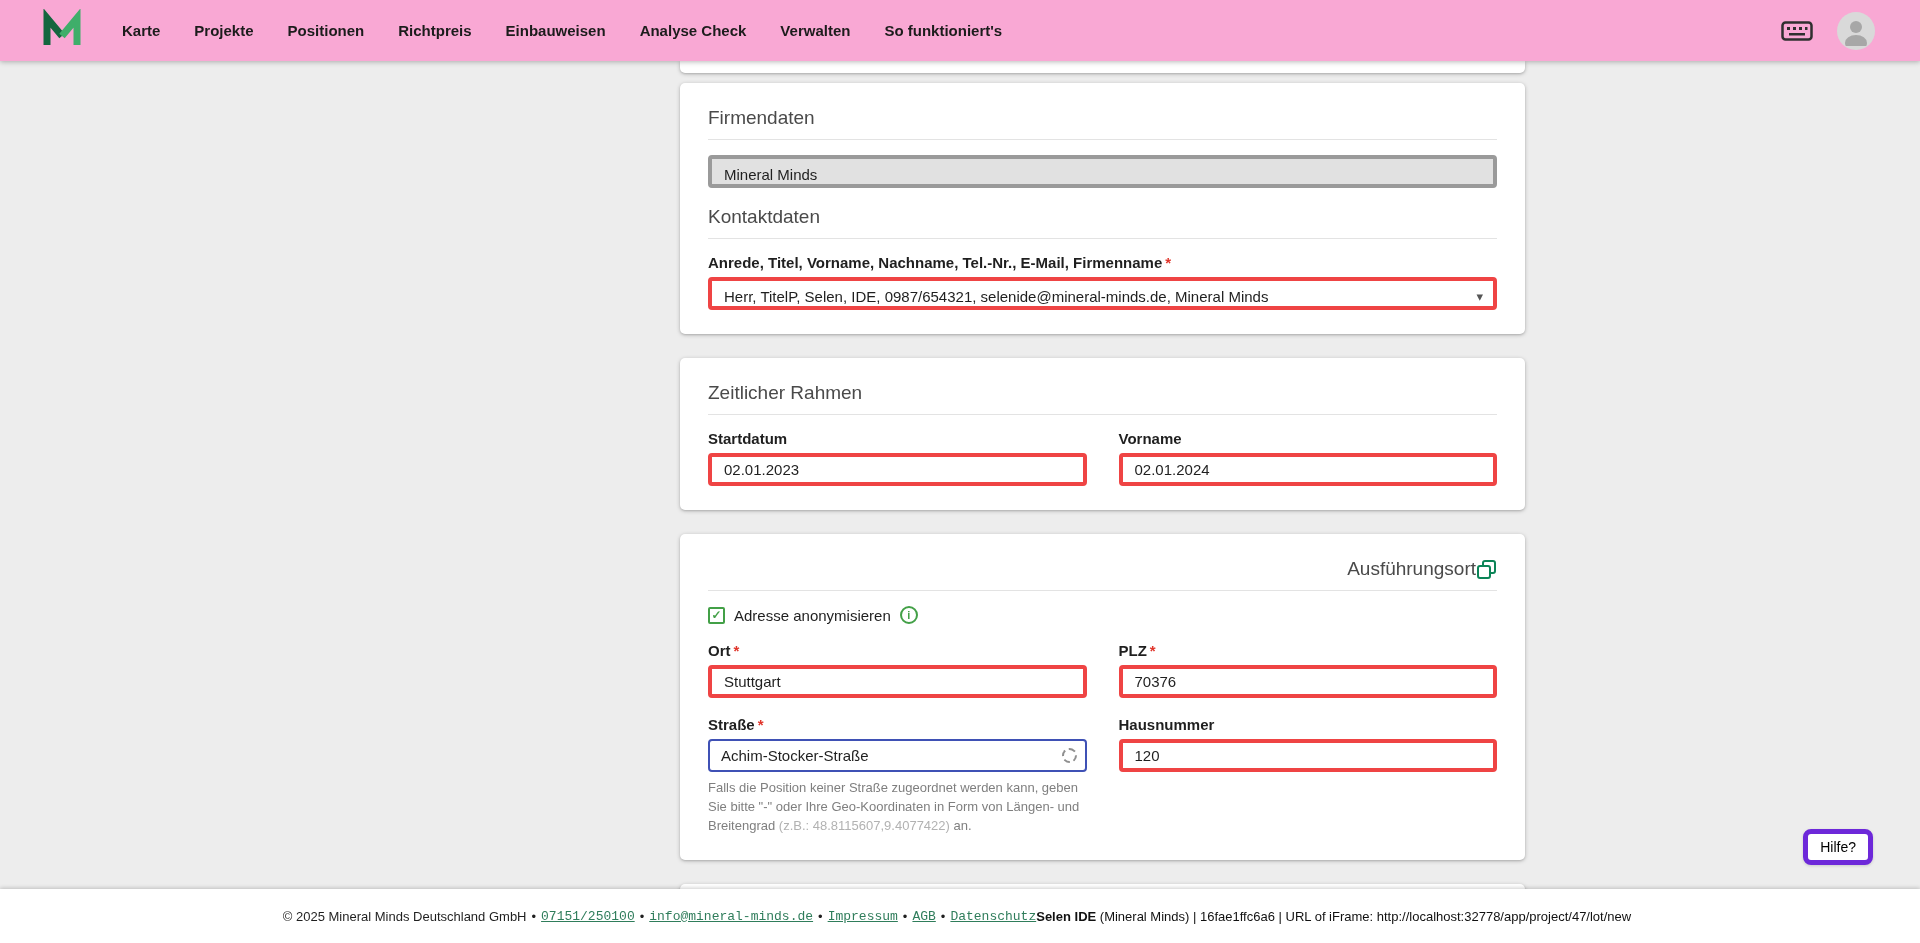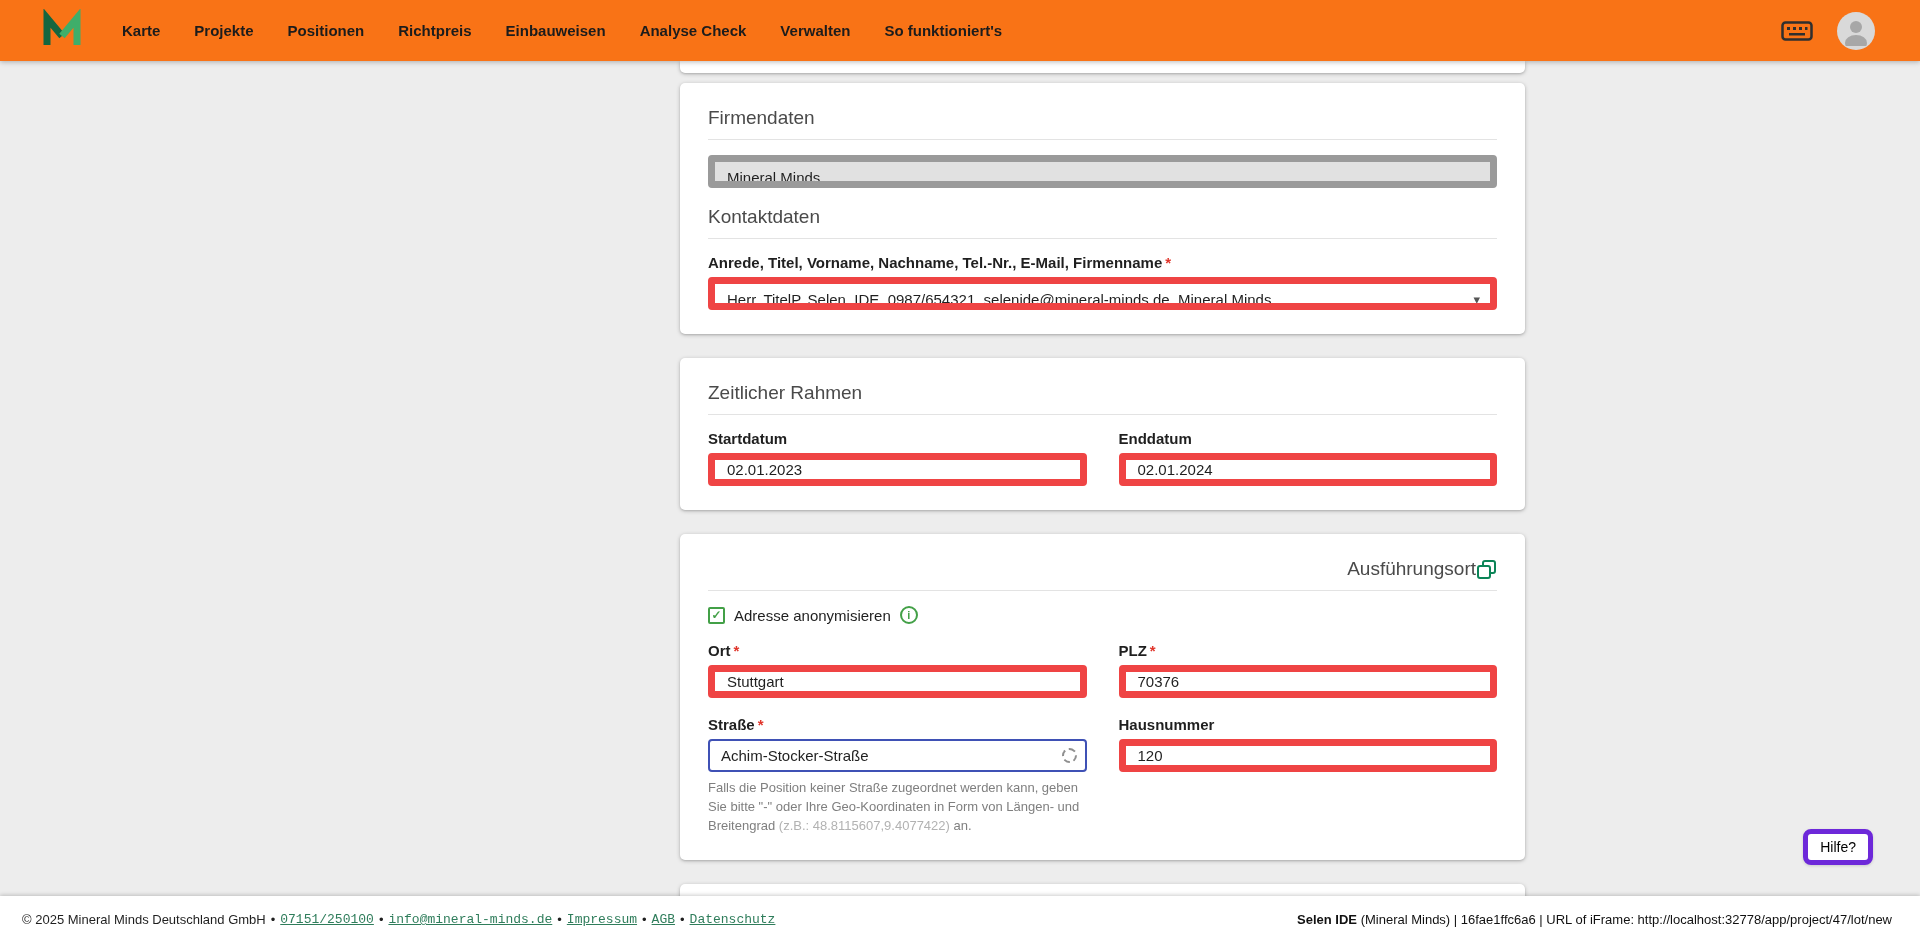--- a/index.html
+++ b/index.html
@@ -8,21 +8,21 @@
     font-family: "Liberation Sans", sans-serif;
     background: #ededed;
     overflow: hidden;
     position: relative;
     color: #1f1f1f;
   }
 
   
   .navbar {
     position: fixed; top: 0; left: 0; right: 0; height: 61px;
-    background: #f97316;
+    background: #f9a8d4;
     box-shadow: 0 1px 5px rgba(0,0,0,.28);
     display: flex; align-items: center;
     padding: 0 45px 0 40px;
     z-index: 20;
   }
   .logo { width: 44px; height: 44px; margin-right: 38px; cursor: pointer; flex: 0 0 auto; }
   .nav-items { display: flex; gap: 34px; align-items: center; }
   .nav-item {
     font-size: 15px; font-weight: 700; color: #1c1c1c;
     cursor: pointer; white-space: nowrap;
@@ -56,21 +56,21 @@
   .card-head { display: flex; align-items: center; justify-content: flex-end; }
   .divider { border: none; border-top: 1px solid #e3e3e3; margin: 10px 0 15px; }
 
   .field-label {
     display: block; font-size: 15px; font-weight: 700; color: #1f1f1f; margin-bottom: 6px;
   }
   .required { color: #e0352b; margin-left: 3px; }
 
   .text-input, .select-box, .fake-input {
     width: 100%; height: 33px;
-    border: 7px solid #ef4444; border-radius: 4px;
+    border: 4px solid #ef4444; border-radius: 4px;
     background: #fff;
     font-family: "Liberation Sans", sans-serif;
     font-size: 15px; color: #1f1f1f;
     padding: 0 12px;
   }
   .fake-input { line-height: 31px; overflow: hidden; white-space: nowrap; }
   .fake-input.disabled { background: #e1e1e1; border-color: #9a9a9a; }
   .select-box { position: relative; line-height: 31px; cursor: pointer; padding-right: 16px; overflow: hidden; white-space: nowrap; }
   .select-caret {
     position: absolute; right: 10px; top: 0; line-height: 31px;
@@ -113,23 +113,23 @@
   
   .help-button {
     position: fixed; right: 47px; bottom: 78px;
     background: #fff; border: 5px solid #6d28d9; border-radius: 8px;
     padding: 5px 12px; font-size: 14px; color: #000000;
     box-shadow: 0 1px 3px rgba(0,0,0,.15); cursor: pointer; z-index: 15;
   }
 
   
   .footer {
-    position: fixed; bottom: 0; left: 0; right: 0; height: 47px;
+    position: fixed; bottom: 0; left: 0; right: 0; height: 54px;
     background: #fff; box-shadow: 0 -1px 4px rgba(0,0,0,.2);
-    display: flex; align-items: center; justify-content: space-between;
+    display: flex; align-items: center; justify-content: center;
     padding: 0 28px 0 22px; font-size: 13px; z-index: 20;
   }
   .footer-left { display: flex; align-items: center; gap: 5px; white-space: nowrap; }
   .footer-sep { color: #1f1f1f; }
   .footer-link { color: #2f7d5b; text-decoration: underline; cursor: pointer; font-family: Liberation Mono, monospace; }
   .footer-right { white-space: nowrap; color: #111; }
   .footer-right .bold { font-weight: 700; }
 </style>
 </head>
 <body>
@@ -192,21 +192,21 @@
 
   <section class="card">
     <h2 class="card-title">Zeitlicher Rahmen</h2>
     <hr class="divider">
     <div class="grid2">
       <div>
         <label class="field-label">Startdatum</label>
         <input class="text-input" value="02.01.2023" style="">
       </div>
       <div>
-        <label class="field-label">Enddatum</label>
+        <label class="field-label">Vorname</label>
         <input class="text-input" value="02.01.2024" style="">
       </div>
     </div>
   </section>
 
   <section class="card">
     <div class="card-head">
       <h2 class="card-title">Ausführungsort</h2>
       <span class="copy-icon">
         <svg width="21" height="21" viewBox="0 0 21 21">

